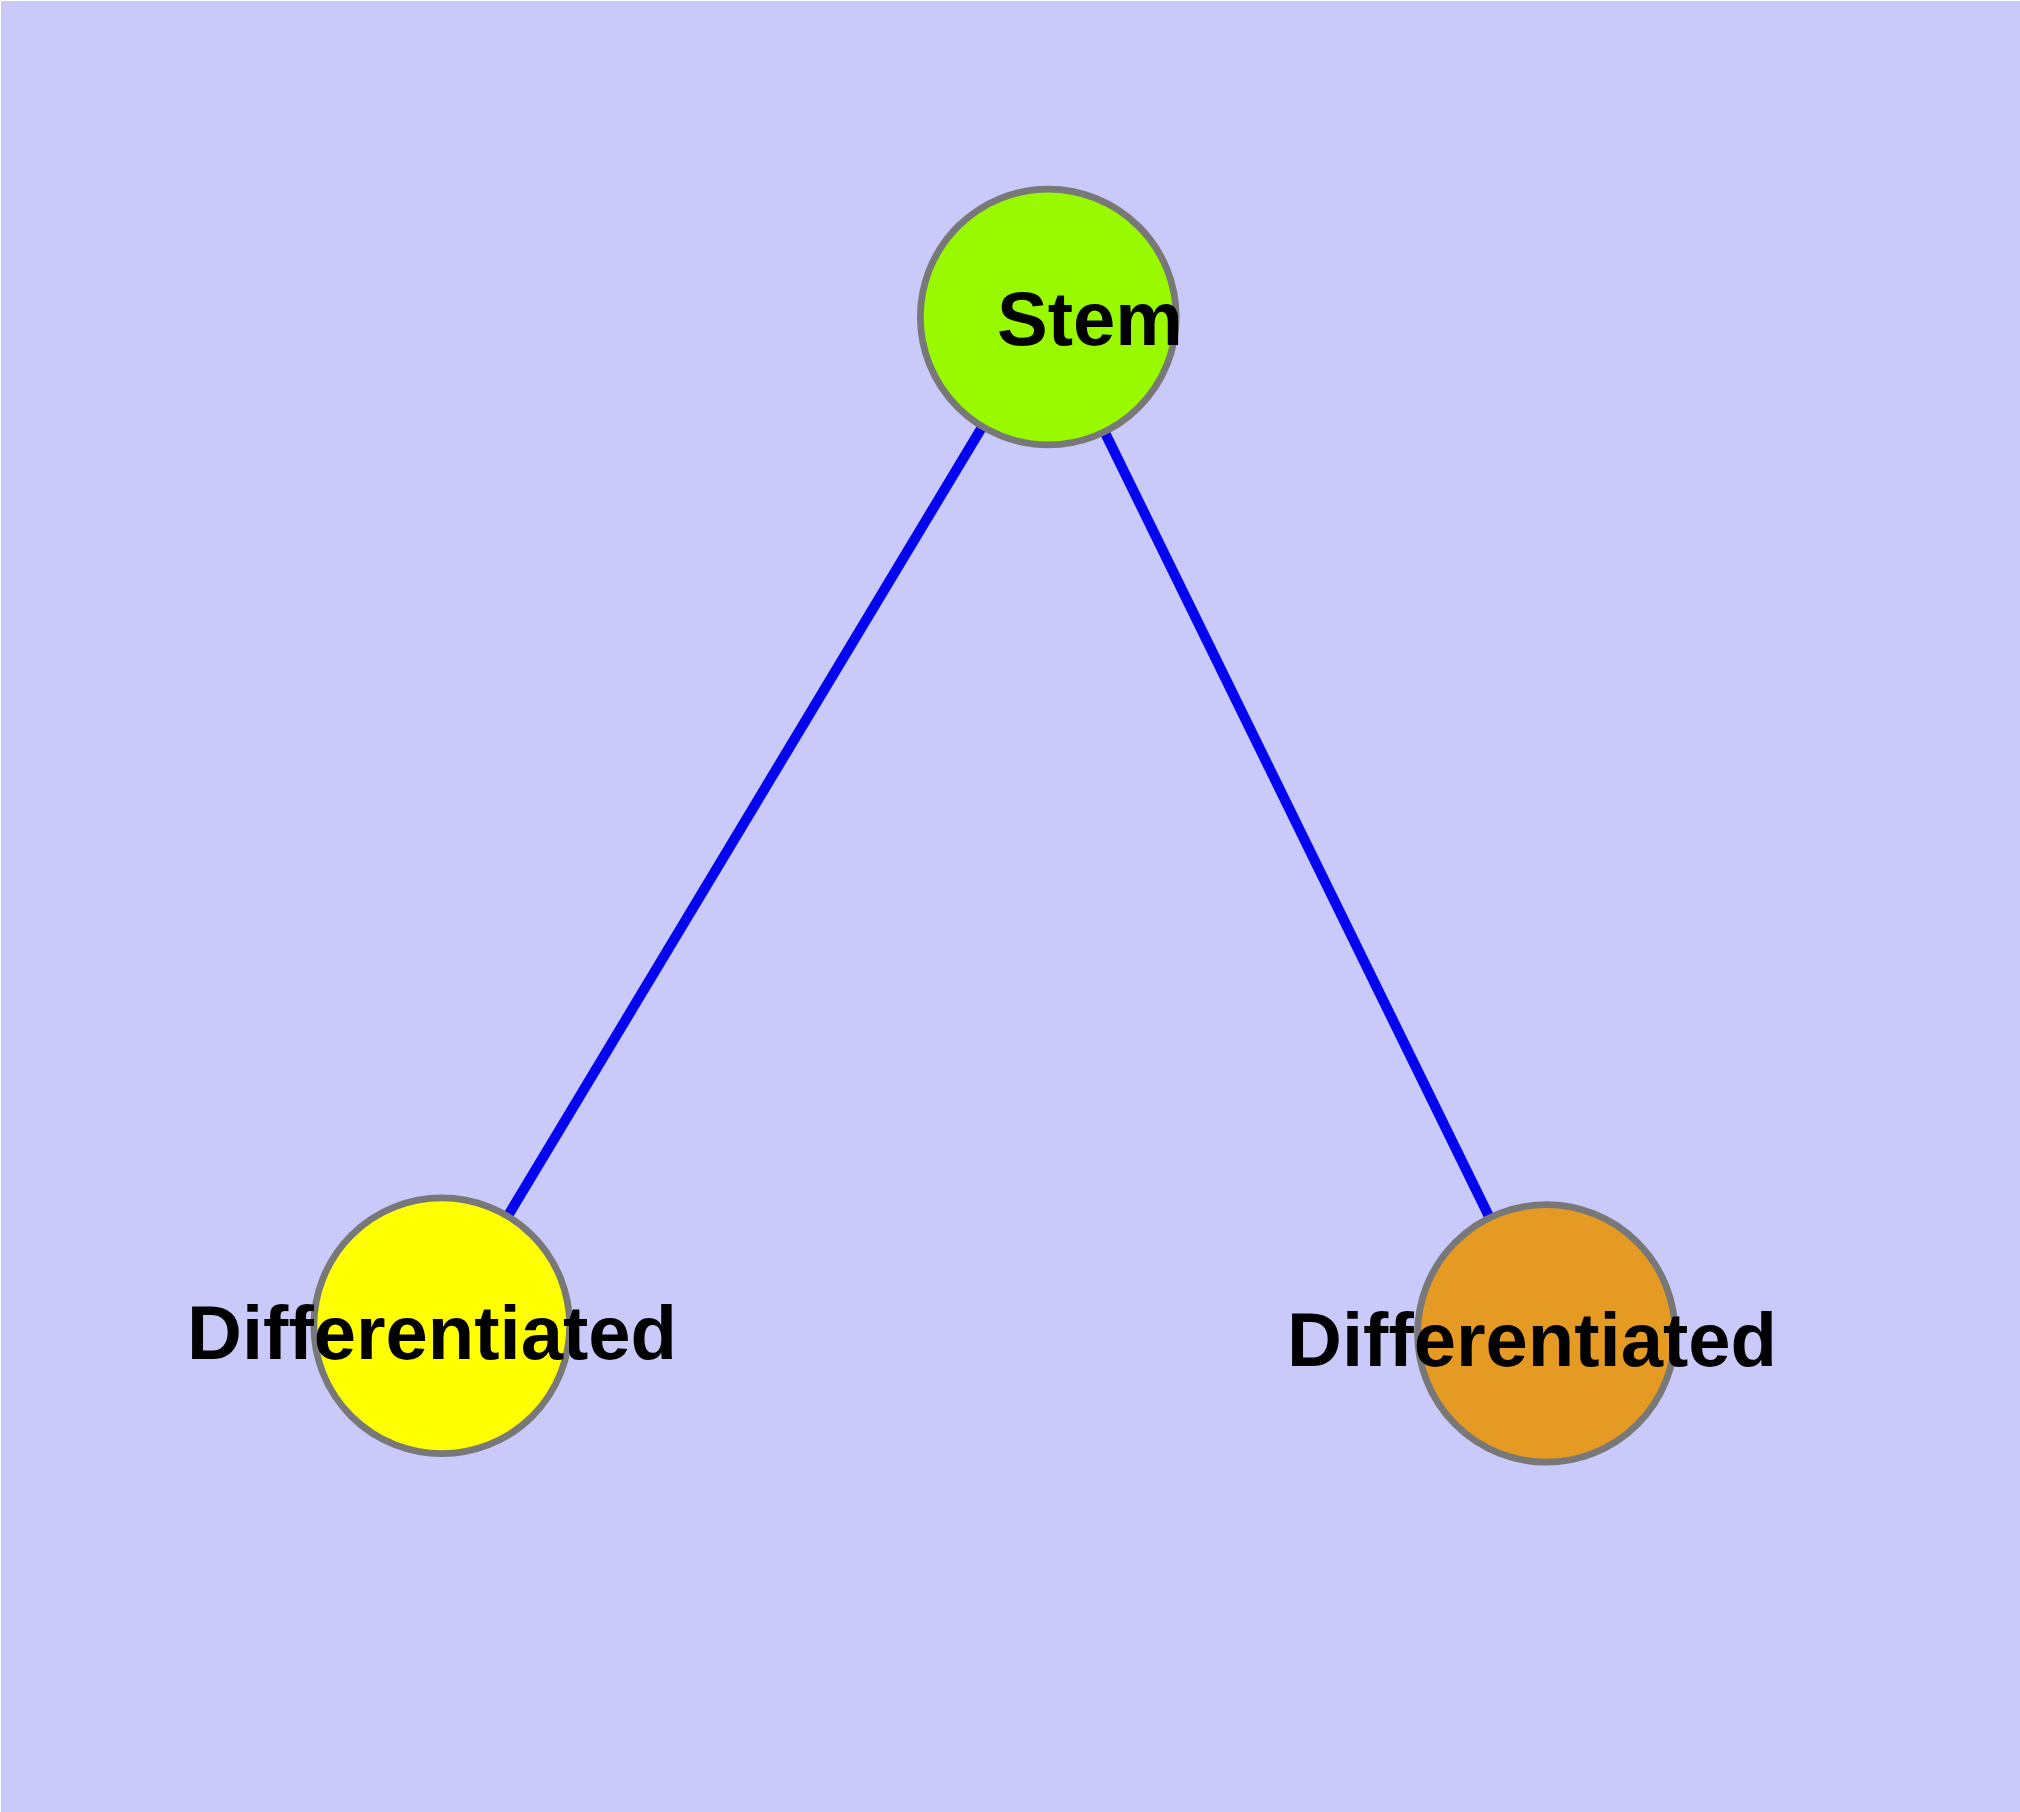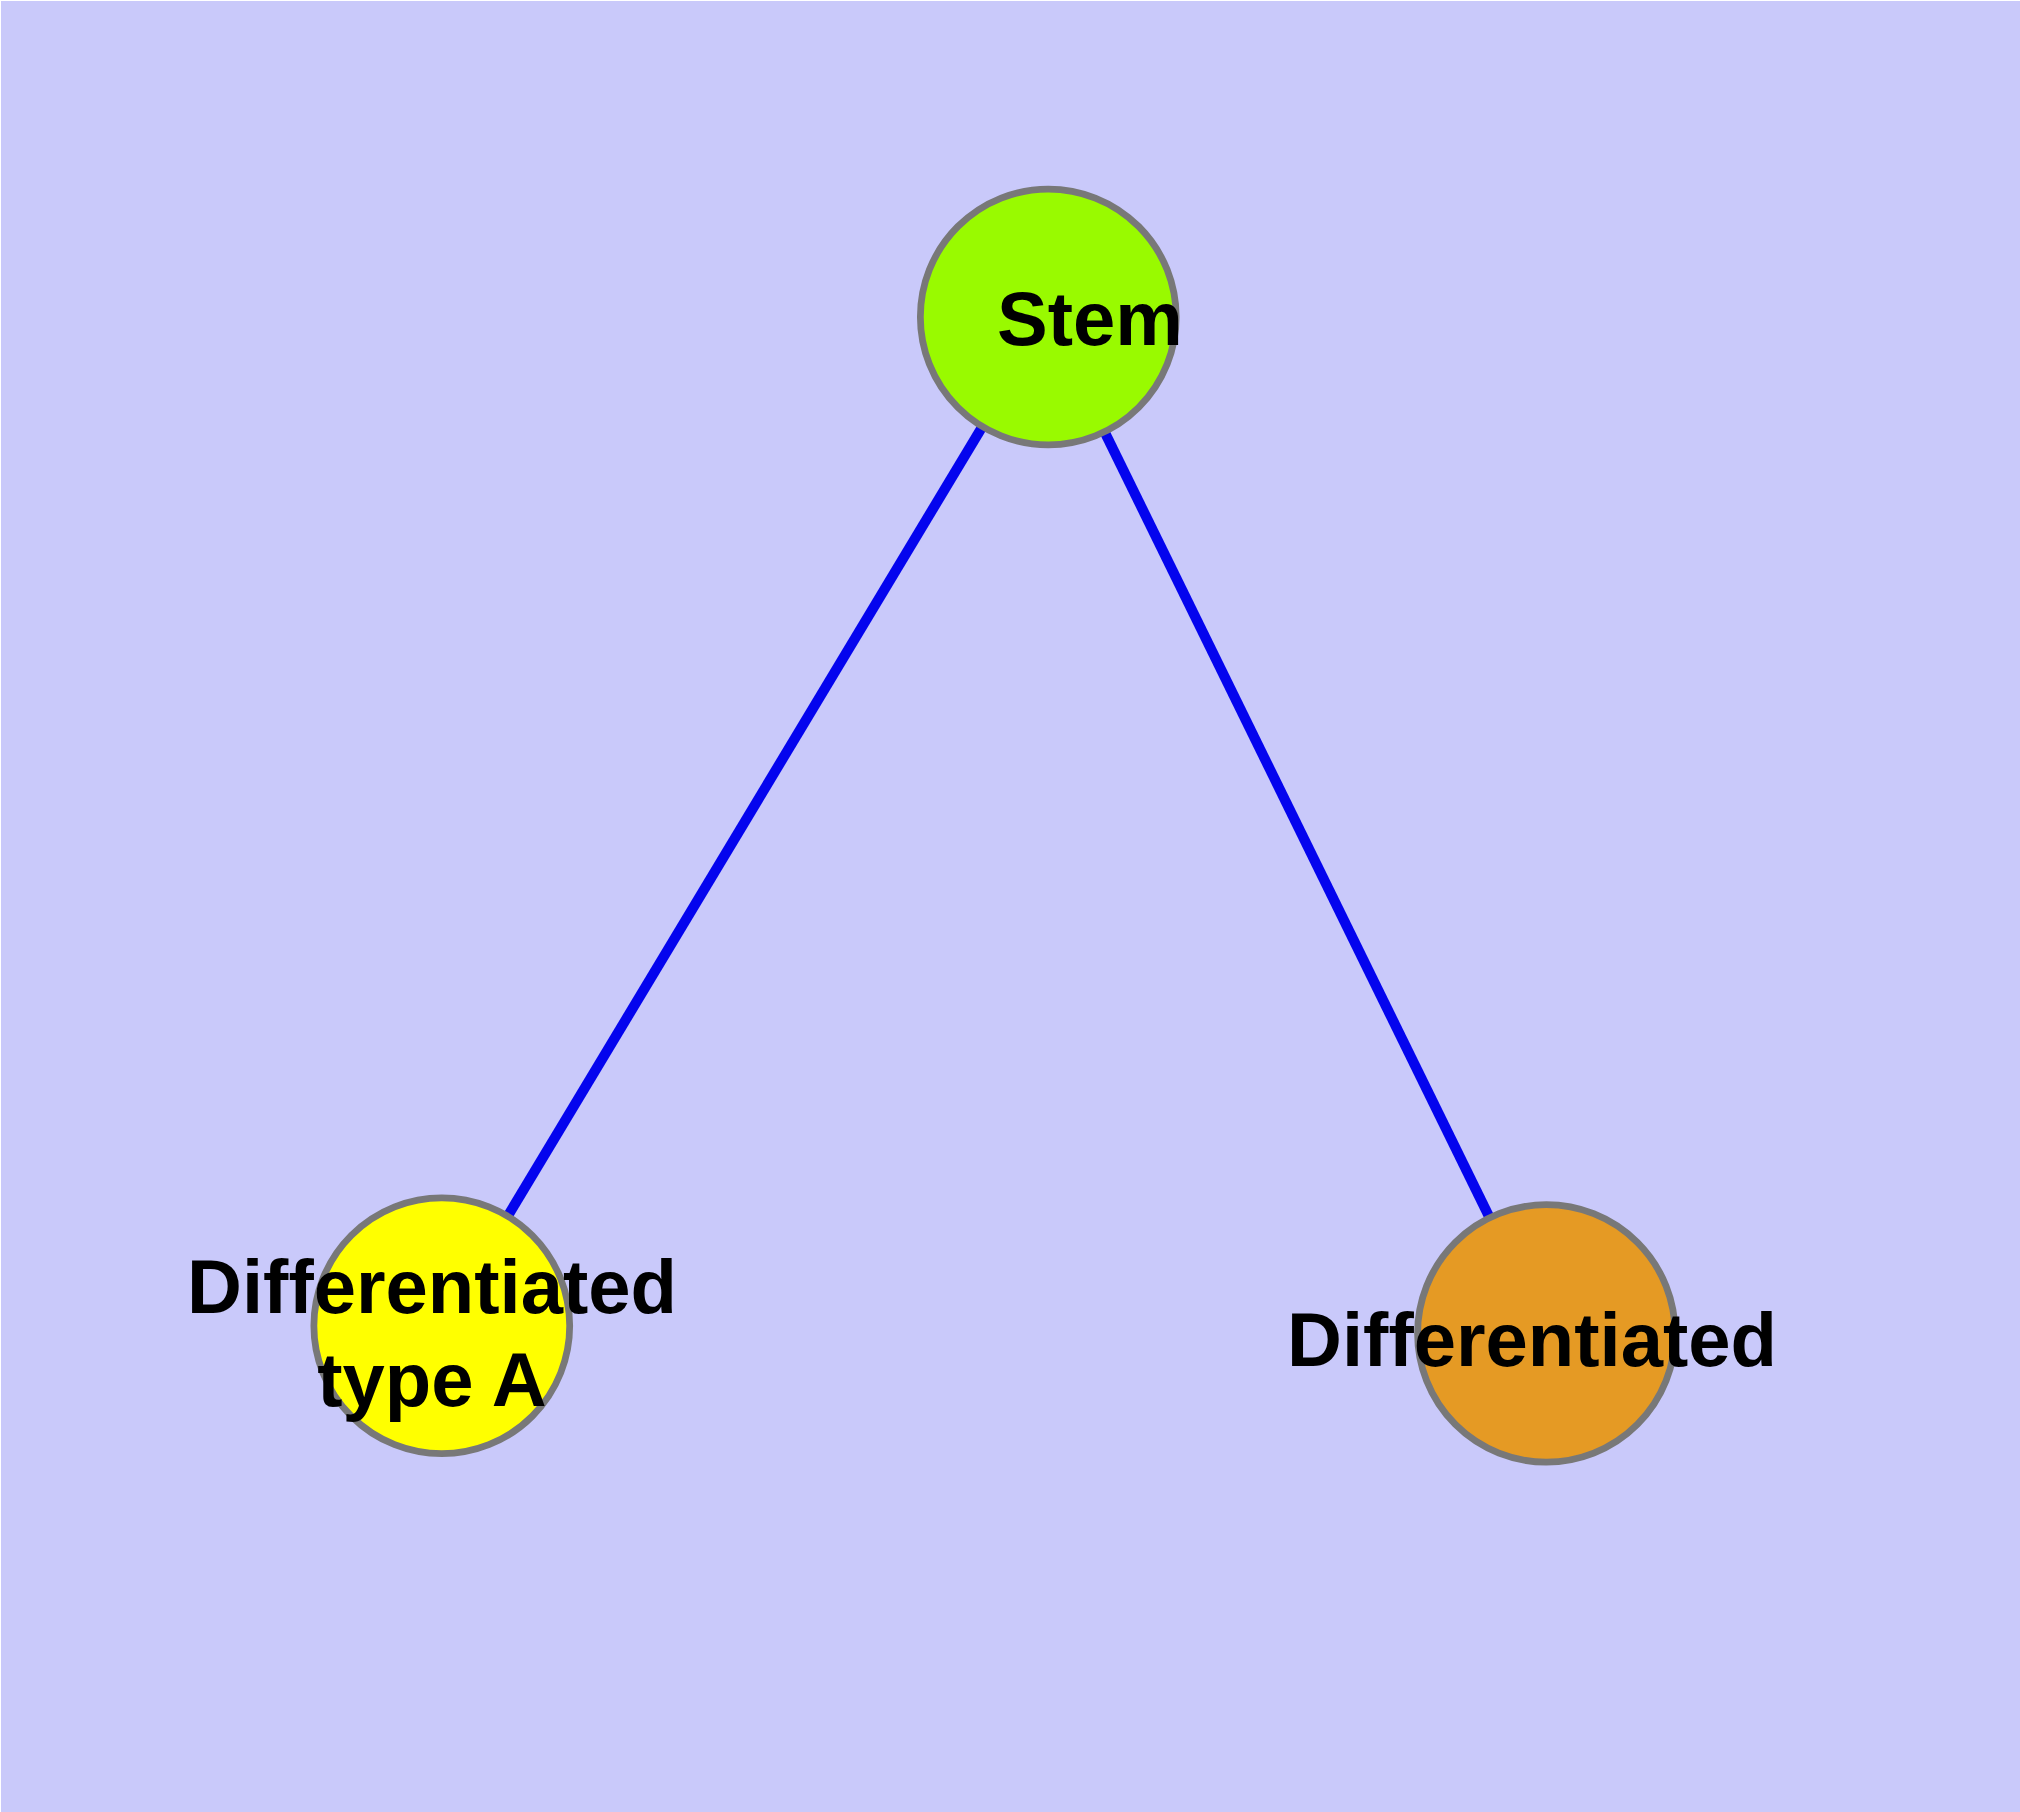--- a/index.html
+++ b/index.html
@@ -64,21 +64,20 @@
 
     <circle class="node-circle" cx="1824" cy="1573" r="152" fill="#E59A24" stroke="#787878"></circle>
   </svg>
 
   <div class="label" style="left: 1049px; top: 318px; color: rgb(0, 0, 0); margin-left: 40px;">
     <span class="line">Stem</span>
   </div>
 
   <div class="label" style="left: 431px; top: 1332px; color: rgb(0, 0, 0);">
     <span class="line">Differentiated</span>
-    <span class="line">type A</span>
   </div>
 
   <div class="label" style="left: 1531px; top: 1339px; color: rgb(0, 0, 0);">
     <span class="line">Differentiated</span>
   </div>
 
 </div>
 
 
 </body></html>

